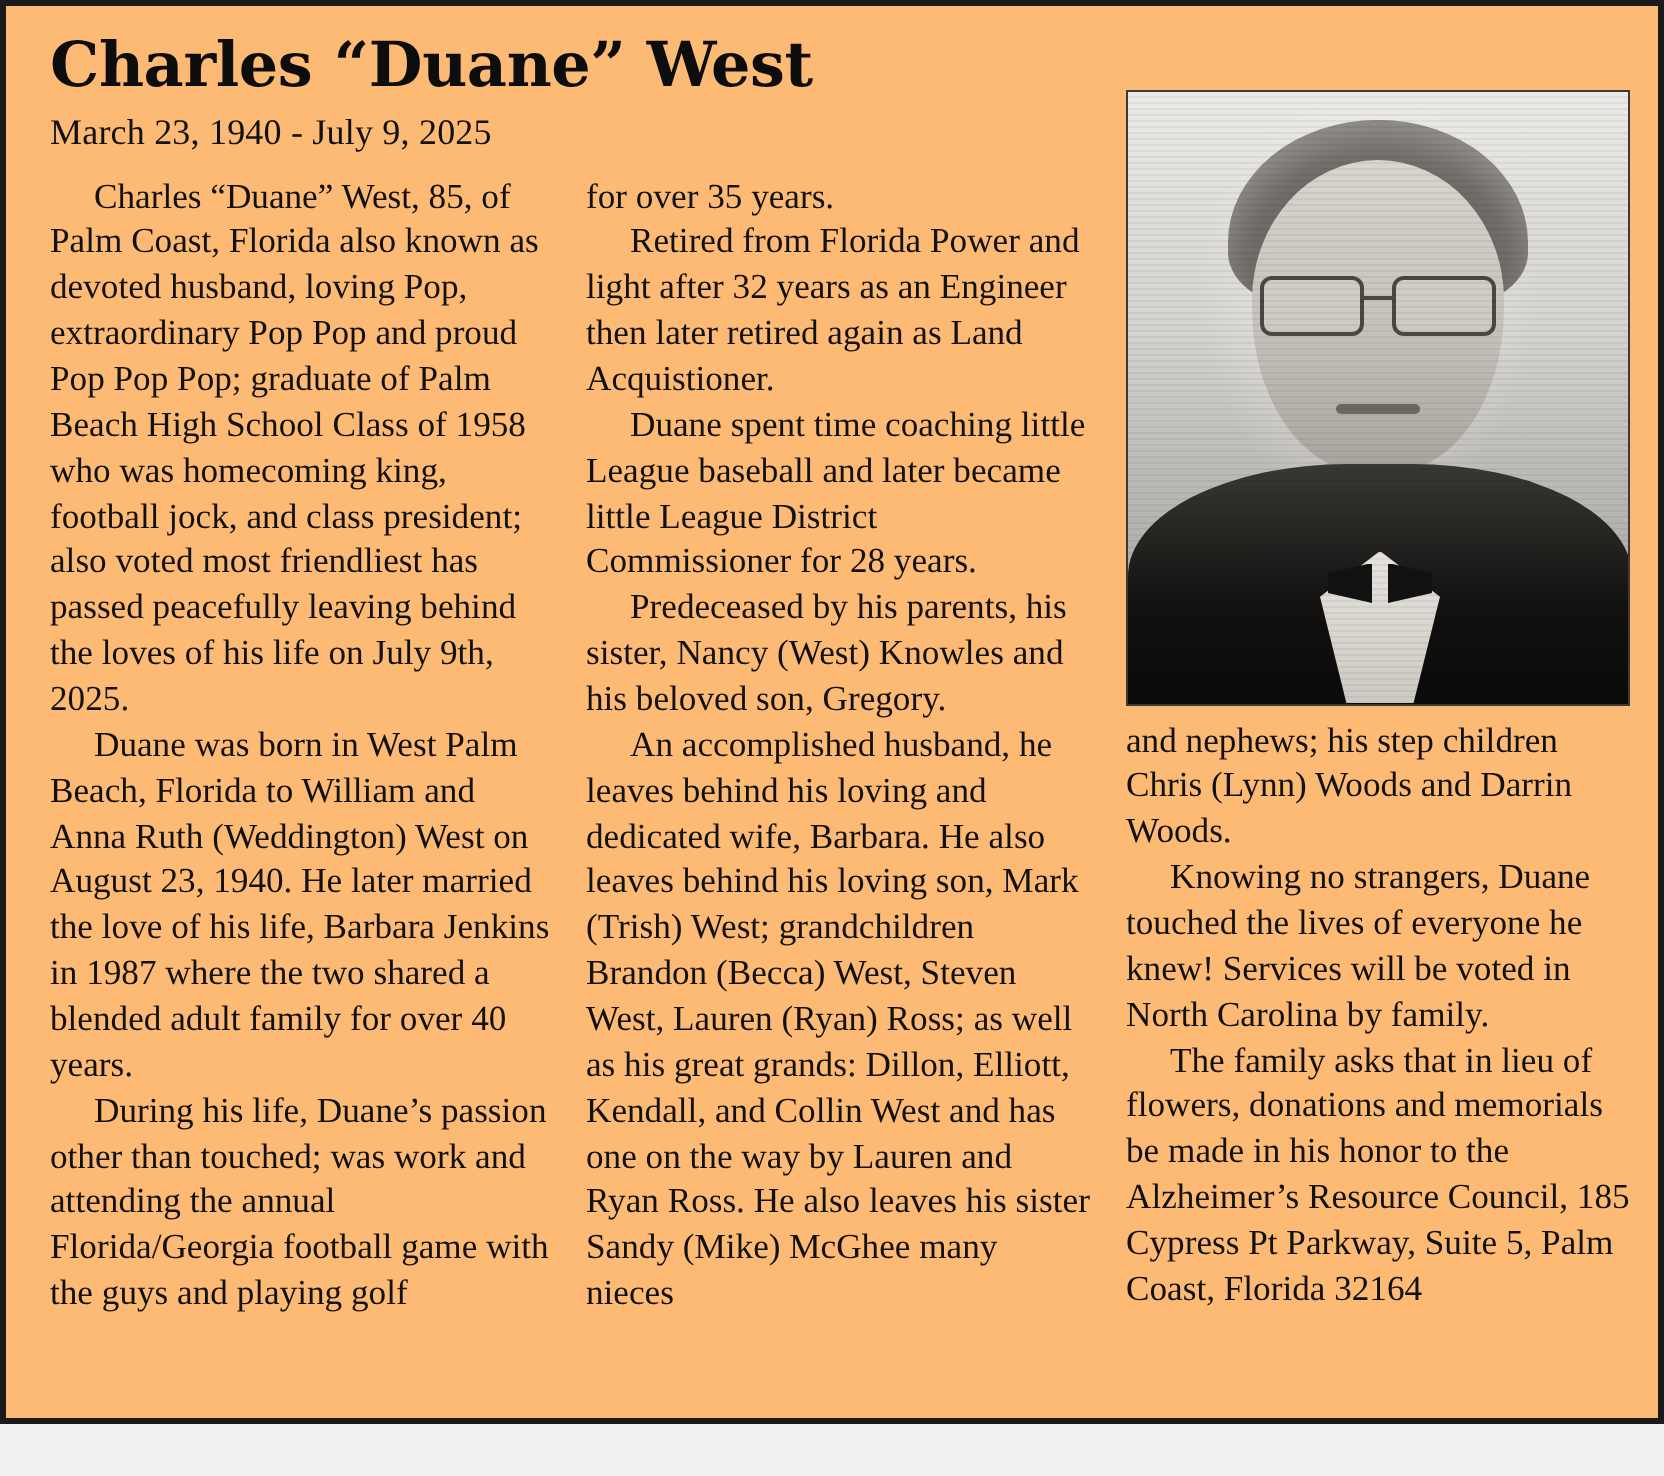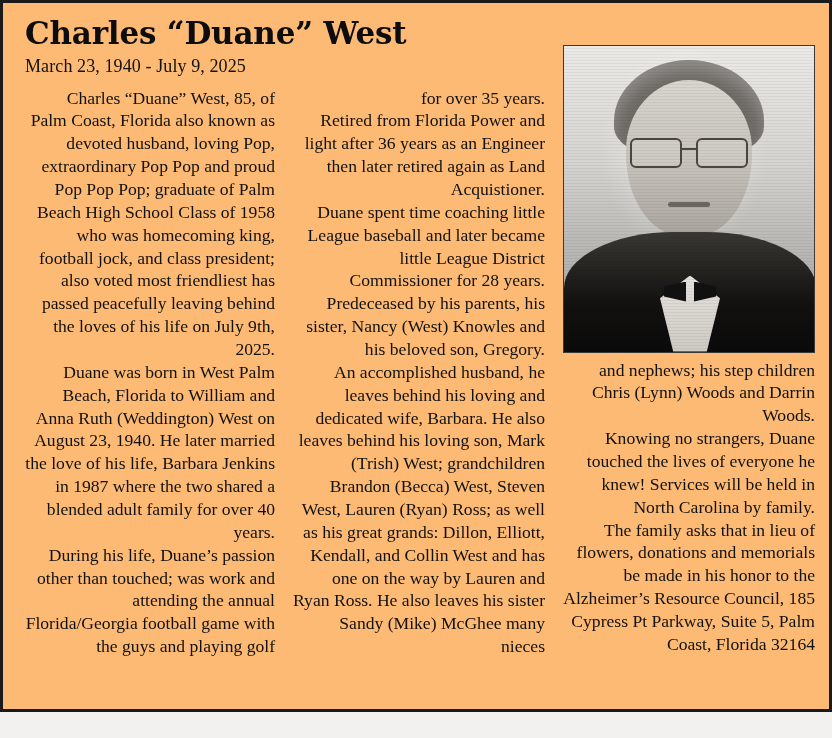--- a/index.html
+++ b/index.html
@@ -71,21 +71,20 @@
     width: 252px;
     font-size: 17.6px;
     line-height: 1.30;
     color: #111;
     text-align: left;
     hyphens: manual;
   }
   .col p {
     margin: 0;
     text-indent: 22px;
-    text-align: right;
   }
   .col-1 {
     position: absolute;
     left: 0;
     top: 0;
     width: 250px;
   }
   .col-2 {
     position: absolute;
     left: 268px;
@@ -236,27 +235,27 @@
       </div>
 
       <div class="col col-1">
         <p>Charles “Duane” West, 85, of Palm Coast, Florida also known as devoted husband, loving Pop, extraordinary Pop Pop and proud Pop Pop Pop; graduate of Palm Beach High School Class of 1958 who was homecoming king, football jock, and class president; also voted most friendliest has passed peacefully leaving behind the loves of his life on July 9th, 2025.</p>
         <p>Duane was born in West Palm Beach, Florida to William and Anna Ruth (Weddington) West on August 23, 1940. He later married the love of his life, Barbara Jenkins in 1987 where the two shared a blended adult family for over 40 years.</p>
         <p>During his life, Duane’s passion other than touched; was work and attending the annual Florida/Georgia football game with the guys and playing golf</p>
       </div>
 
       <div class="col col-2">
         <p style="text-indent:0">for over 35 years.</p>
-        <p>Retired from Florida Power and light after 36 years as an Engineer then later retired again as Land Acquistioner.</p>
+        <p>Retired from Florida Power and light after 32 years as an Engineer then later retired again as Land Acquistioner.</p>
         <p>Duane spent time coaching little League baseball and later became little League District Commissioner for 28 years.</p>
         <p>Predeceased by his parents, his sister, Nancy (West) Knowles and his beloved son, Gregory.</p>
         <p>An accomplished husband, he leaves behind his loving and dedicated wife, Barbara. He also leaves behind his loving son, Mark (Trish) West; grandchildren Brandon (Becca) West, Steven West, Lauren (Ryan) Ross; as well as his great grands: Dillon, Elliott, Kendall, and Collin West and has one on the way by Lauren and Ryan Ross. He also leaves his sister Sandy (Mike) McGhee many nieces</p>
       </div>
 
       <div class="col col-3" style="padding-top:272px">
         <p style="text-indent:0">and nephews; his step children Chris (Lynn) Woods and Darrin Woods.</p>
-        <p>Knowing no strangers, Duane touched the lives of everyone he knew! Services will be held in North Carolina by family.</p>
+        <p>Knowing no strangers, Duane touched the lives of everyone he knew! Services will be voted in North Carolina by family.</p>
         <p>The family asks that in lieu of flowers, donations and memorials be made in his honor to the Alzheimer’s Resource Council, 185 Cypress Pt Parkway, Suite 5, Palm Coast, Florida 32164</p>
       </div>
 
     </div>
   </div>
 </div>
 
 </body></html>

